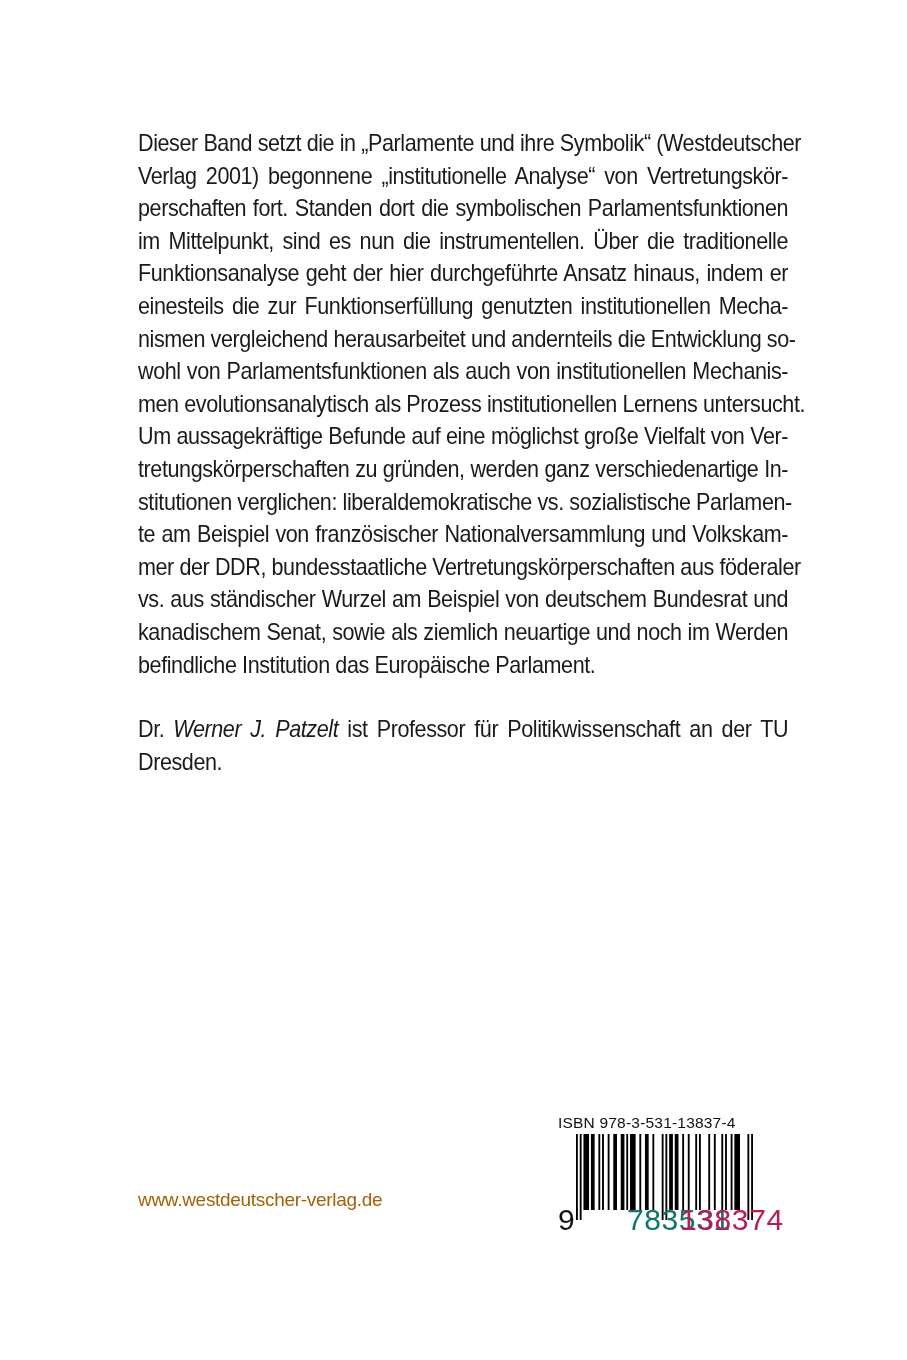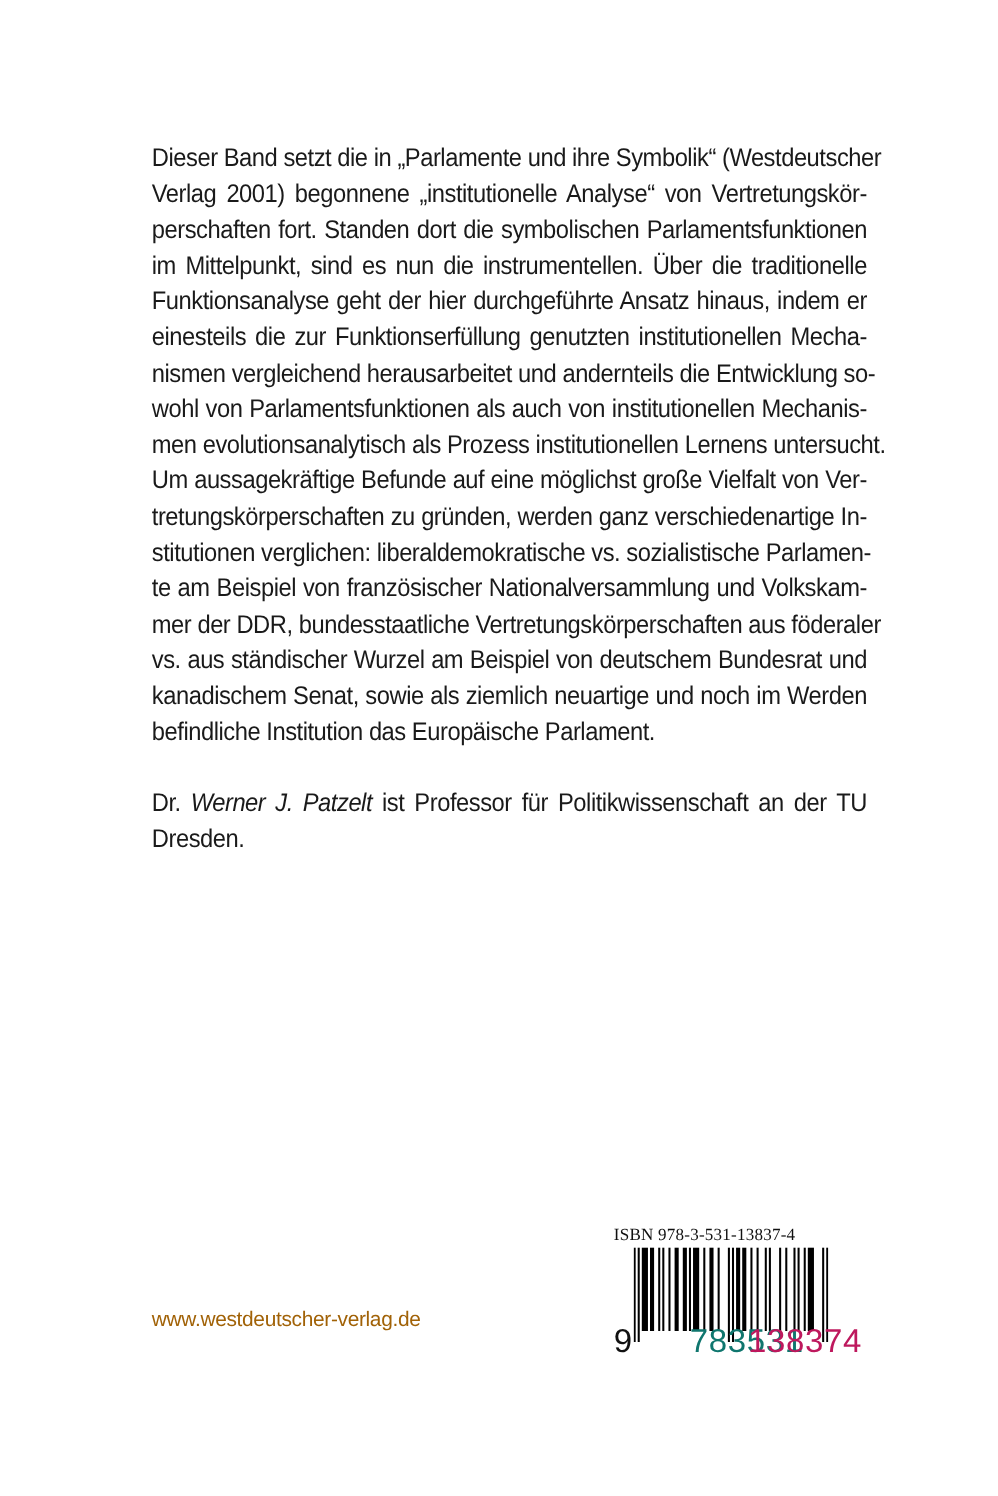--- a/index.html
+++ b/index.html
@@ -41,21 +41,21 @@
       letter-spacing: -0.3px;
       color: #a16207;
     }
     .isbn-block {
       position: absolute;
       left: 556px;
       top: 1114px;
       width: 230px;
     }
     .isbn-text {
-      font-family: Liberation Serif, serif;
+      font-family: Liberation Sans, sans-serif;
       font-size: 15.5px;
       letter-spacing: 0.2px;
       color: #111;
       margin: 0 0 2px 2px;
       line-height: 17px;
     }
     .barcode-wrap {
       position: relative;
       width: 230px;
       height: 112px;

